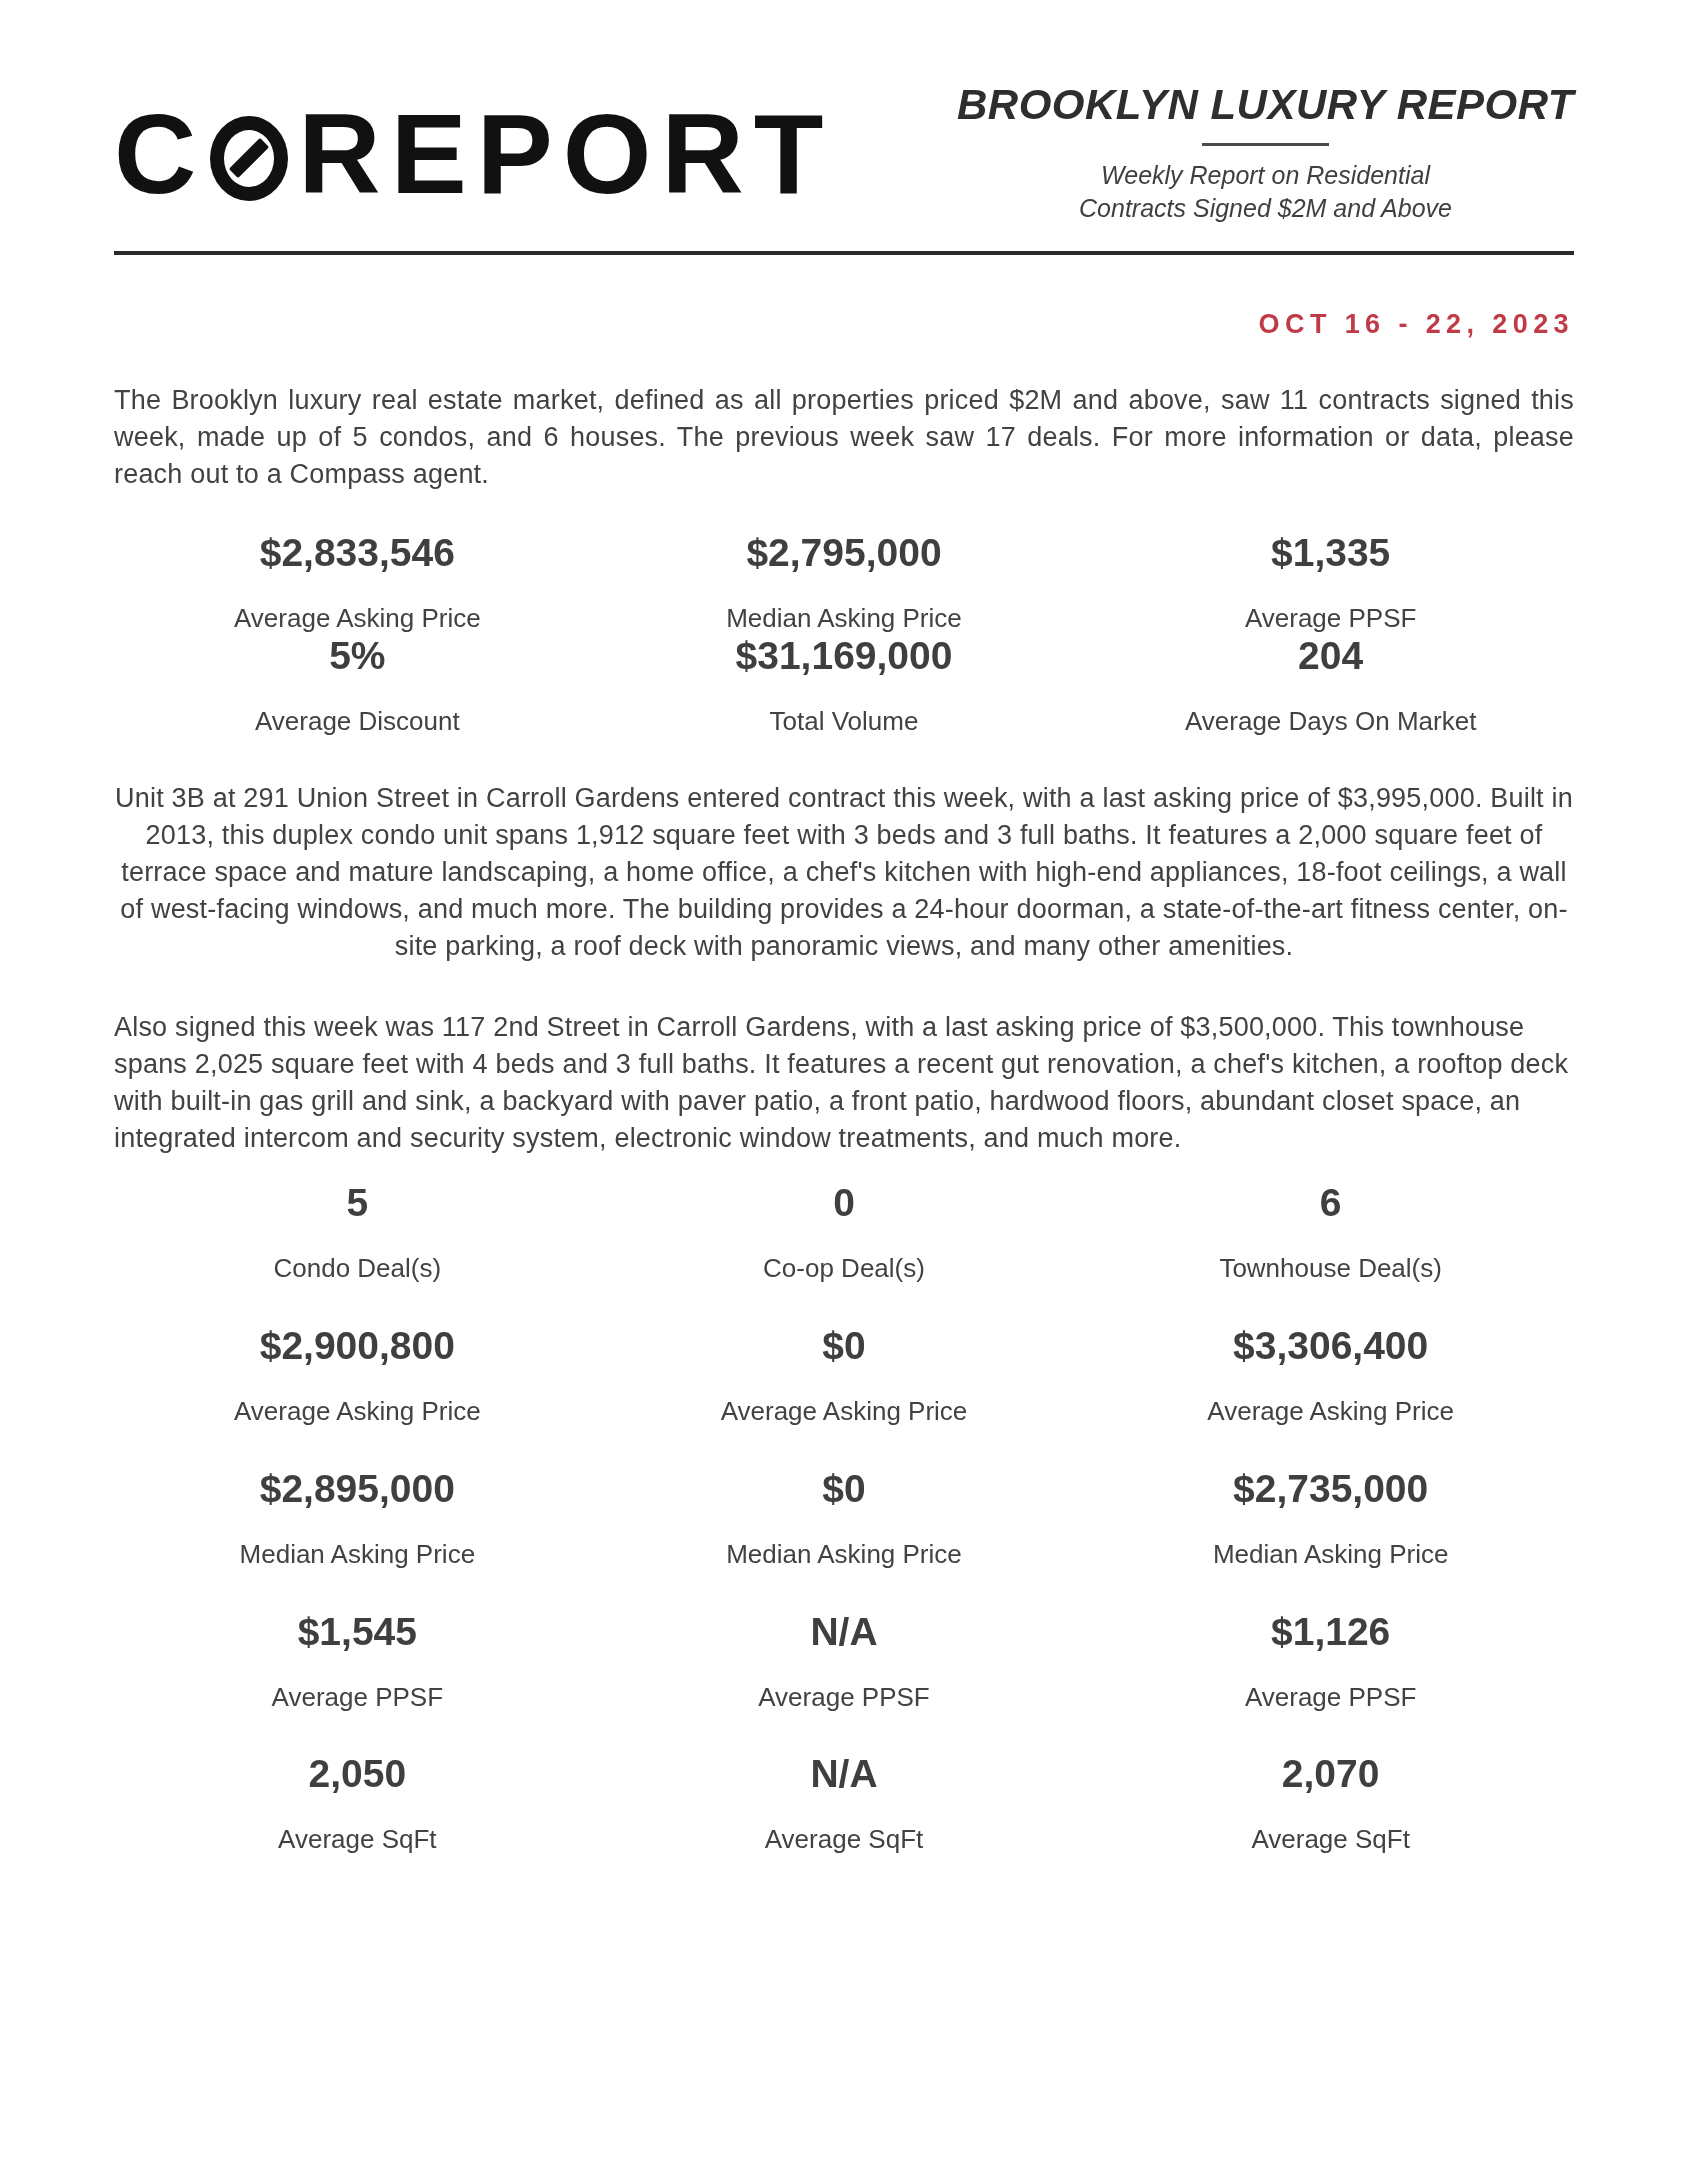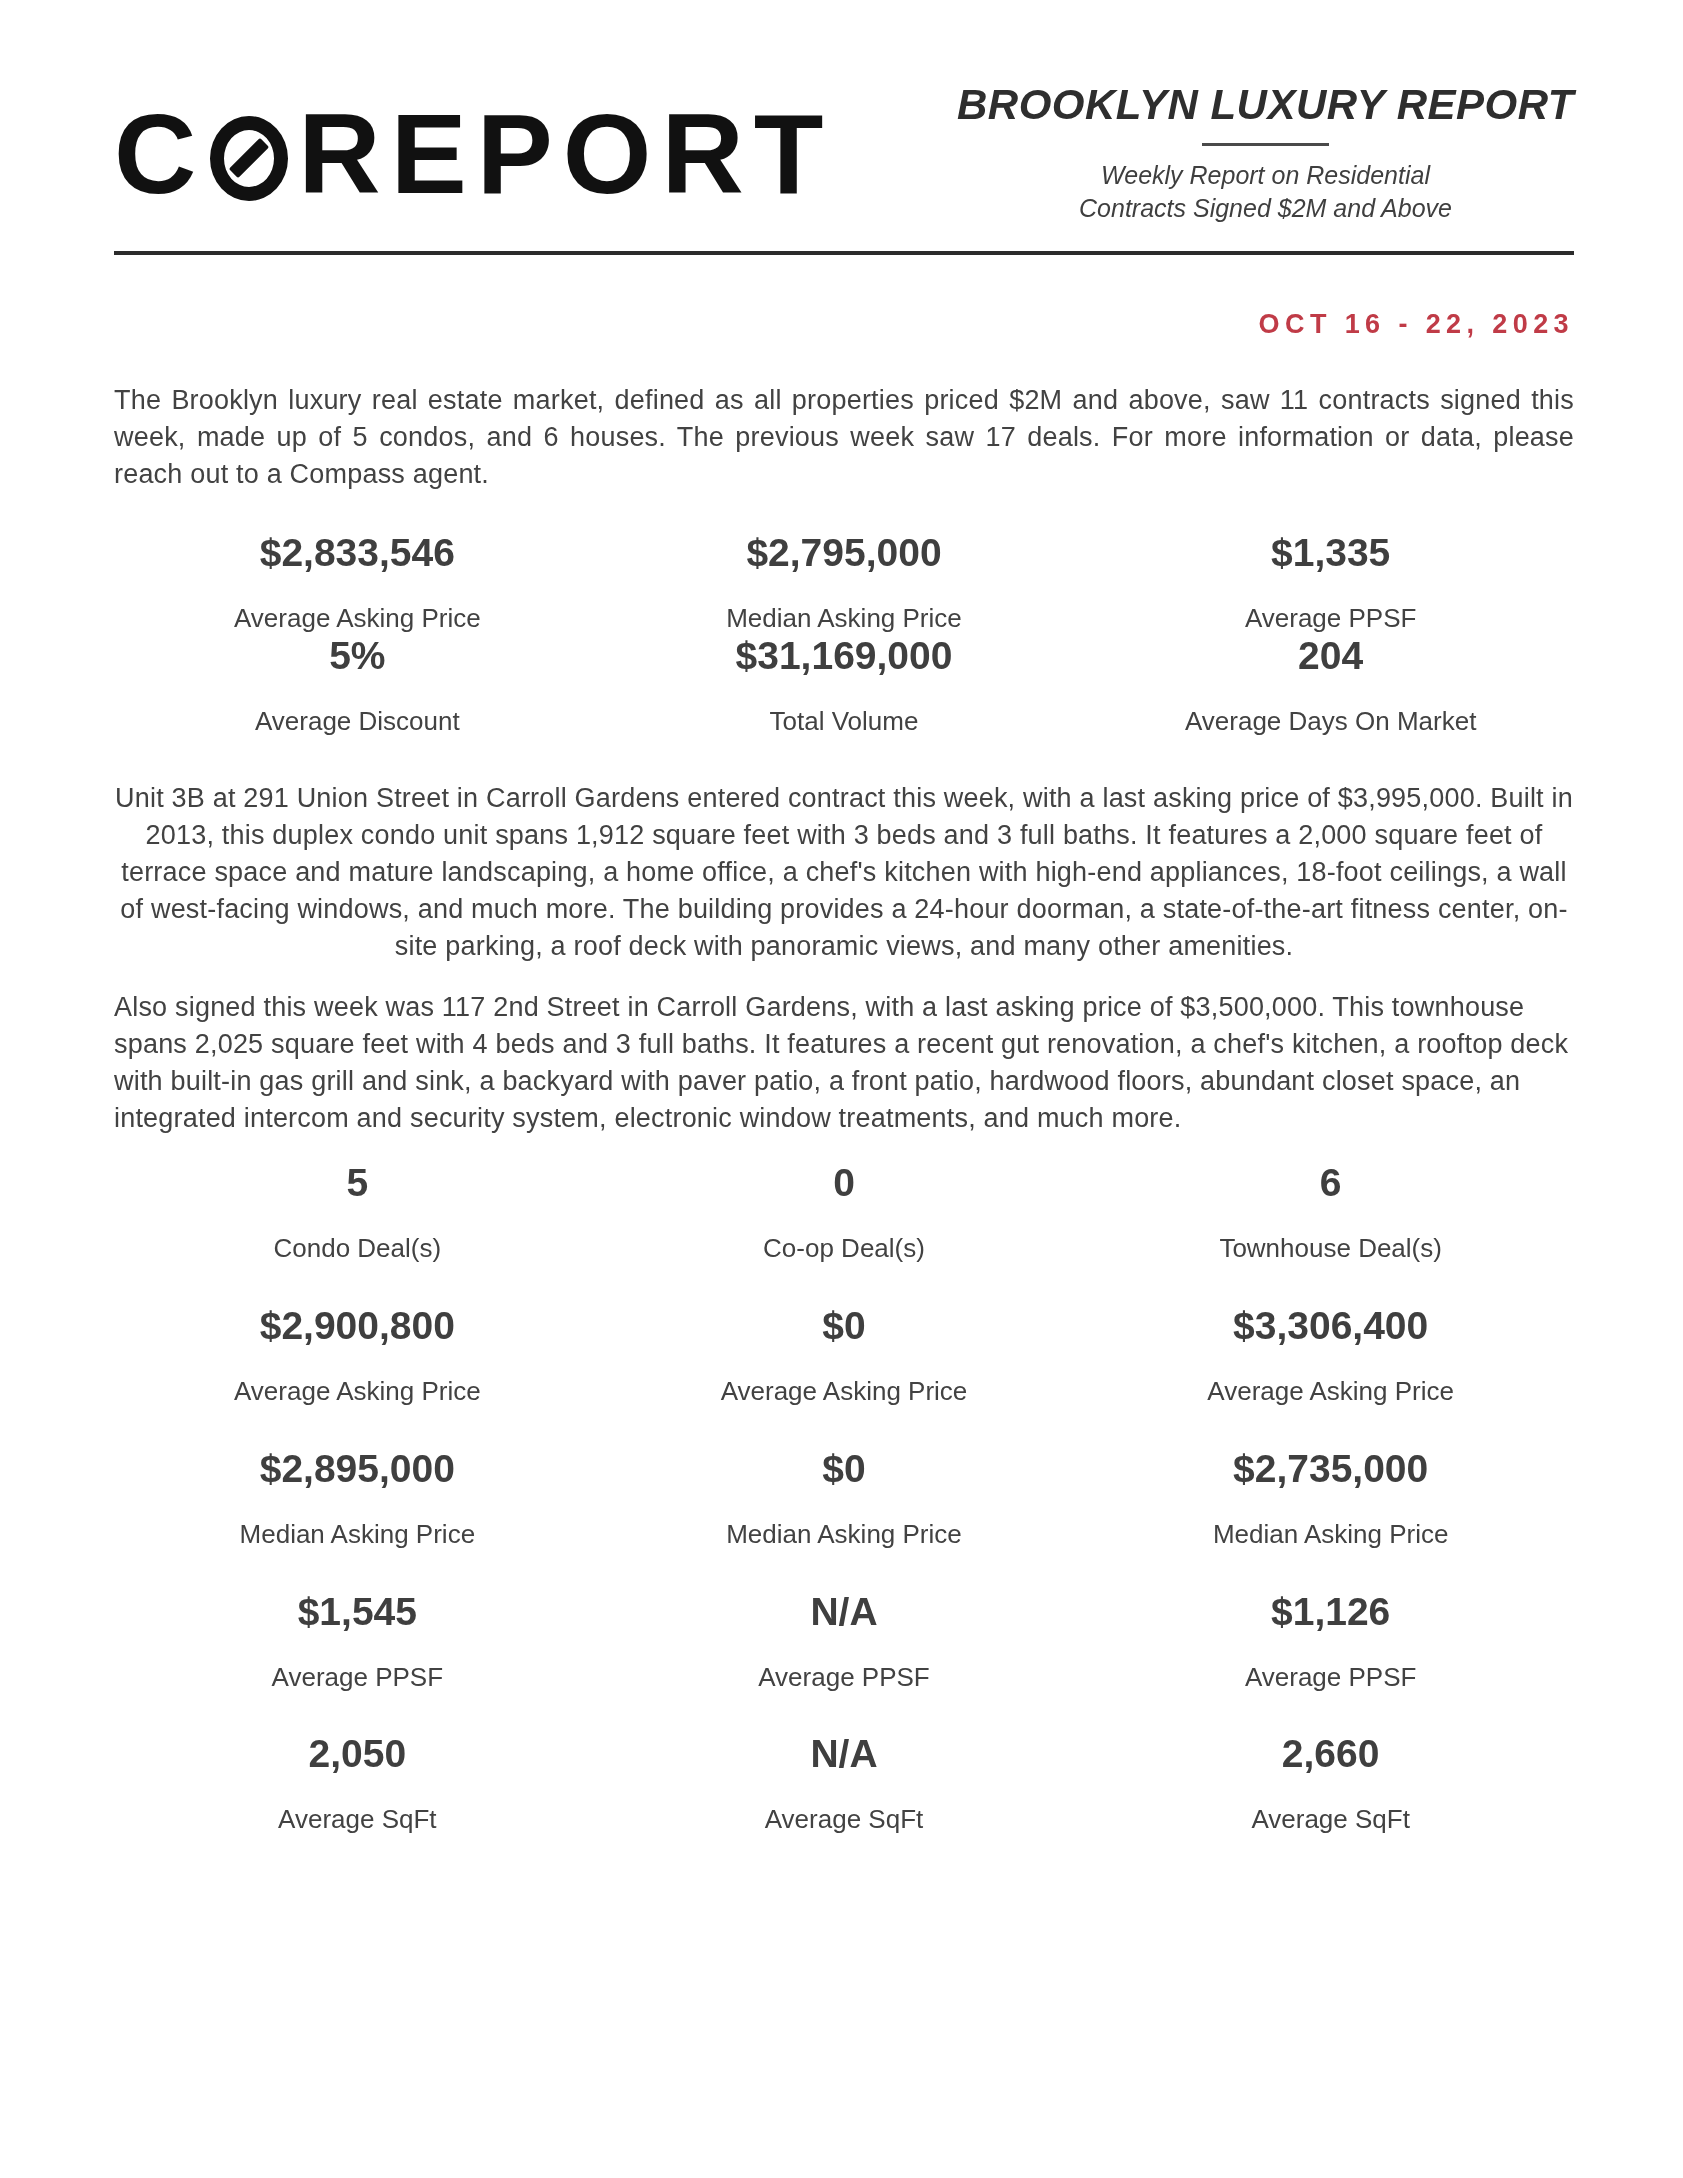--- a/index.html
+++ b/index.html
@@ -29,21 +29,21 @@
   .masthead-rule { width:127px; height:3px; background:#4a4a4a; margin:17px auto 13px auto; }
   .masthead-sub { font-size:25px; line-height:1.32; color:#3f3f3f; }
   .rule { height:4px; background:var(--rule-dark, #2b2b2b); margin-top:26px; }
   .date {
     margin-top:54px; text-align:right;
     color:var(--accent-red, #c03b47); font-size:27px; font-weight:700; letter-spacing:5.4px;
   }
   p.body { margin:0; font-size:27px; line-height:37px; letter-spacing:0.2px; }
   p.intro { margin-top:42px; text-align:justify; }
   p.prop-1 { margin-top:44px; text-align:center; }
-  p.prop-2 { margin-top:24px; text-align:left; }
+  p.prop-2 { margin-top:44px; text-align:left; }
   .stats { display:grid; grid-template-columns:repeat(3, 1fr); }
   .stats-1 { margin-top:38px; }
   .stats-2 { margin-top:24px; row-gap:40px; }
   .stat { text-align:center; }
   .stat-value { font-size:39px; font-weight:700; color:var(--value-dark, #3f3f3f); line-height:1.15; }
   .stat-label { font-size:26px; color:var(--text-dark, #424242); margin-top:28px; line-height:1.15; }
 </style>
 </head>
 <body>
 
@@ -153,19 +153,19 @@
     </div>
     <div class="stat">
       <div class="stat-value">2,050</div>
       <div class="stat-label">Average SqFt</div>
     </div>
     <div class="stat">
       <div class="stat-value">N/A</div>
       <div class="stat-label">Average SqFt</div>
     </div>
     <div class="stat">
-      <div class="stat-value">2,660</div>
+      <div class="stat-value">2,070</div>
       <div class="stat-label">Average SqFt</div>
     </div>
   </section>
 
 </div>
 
 
 </body></html>

